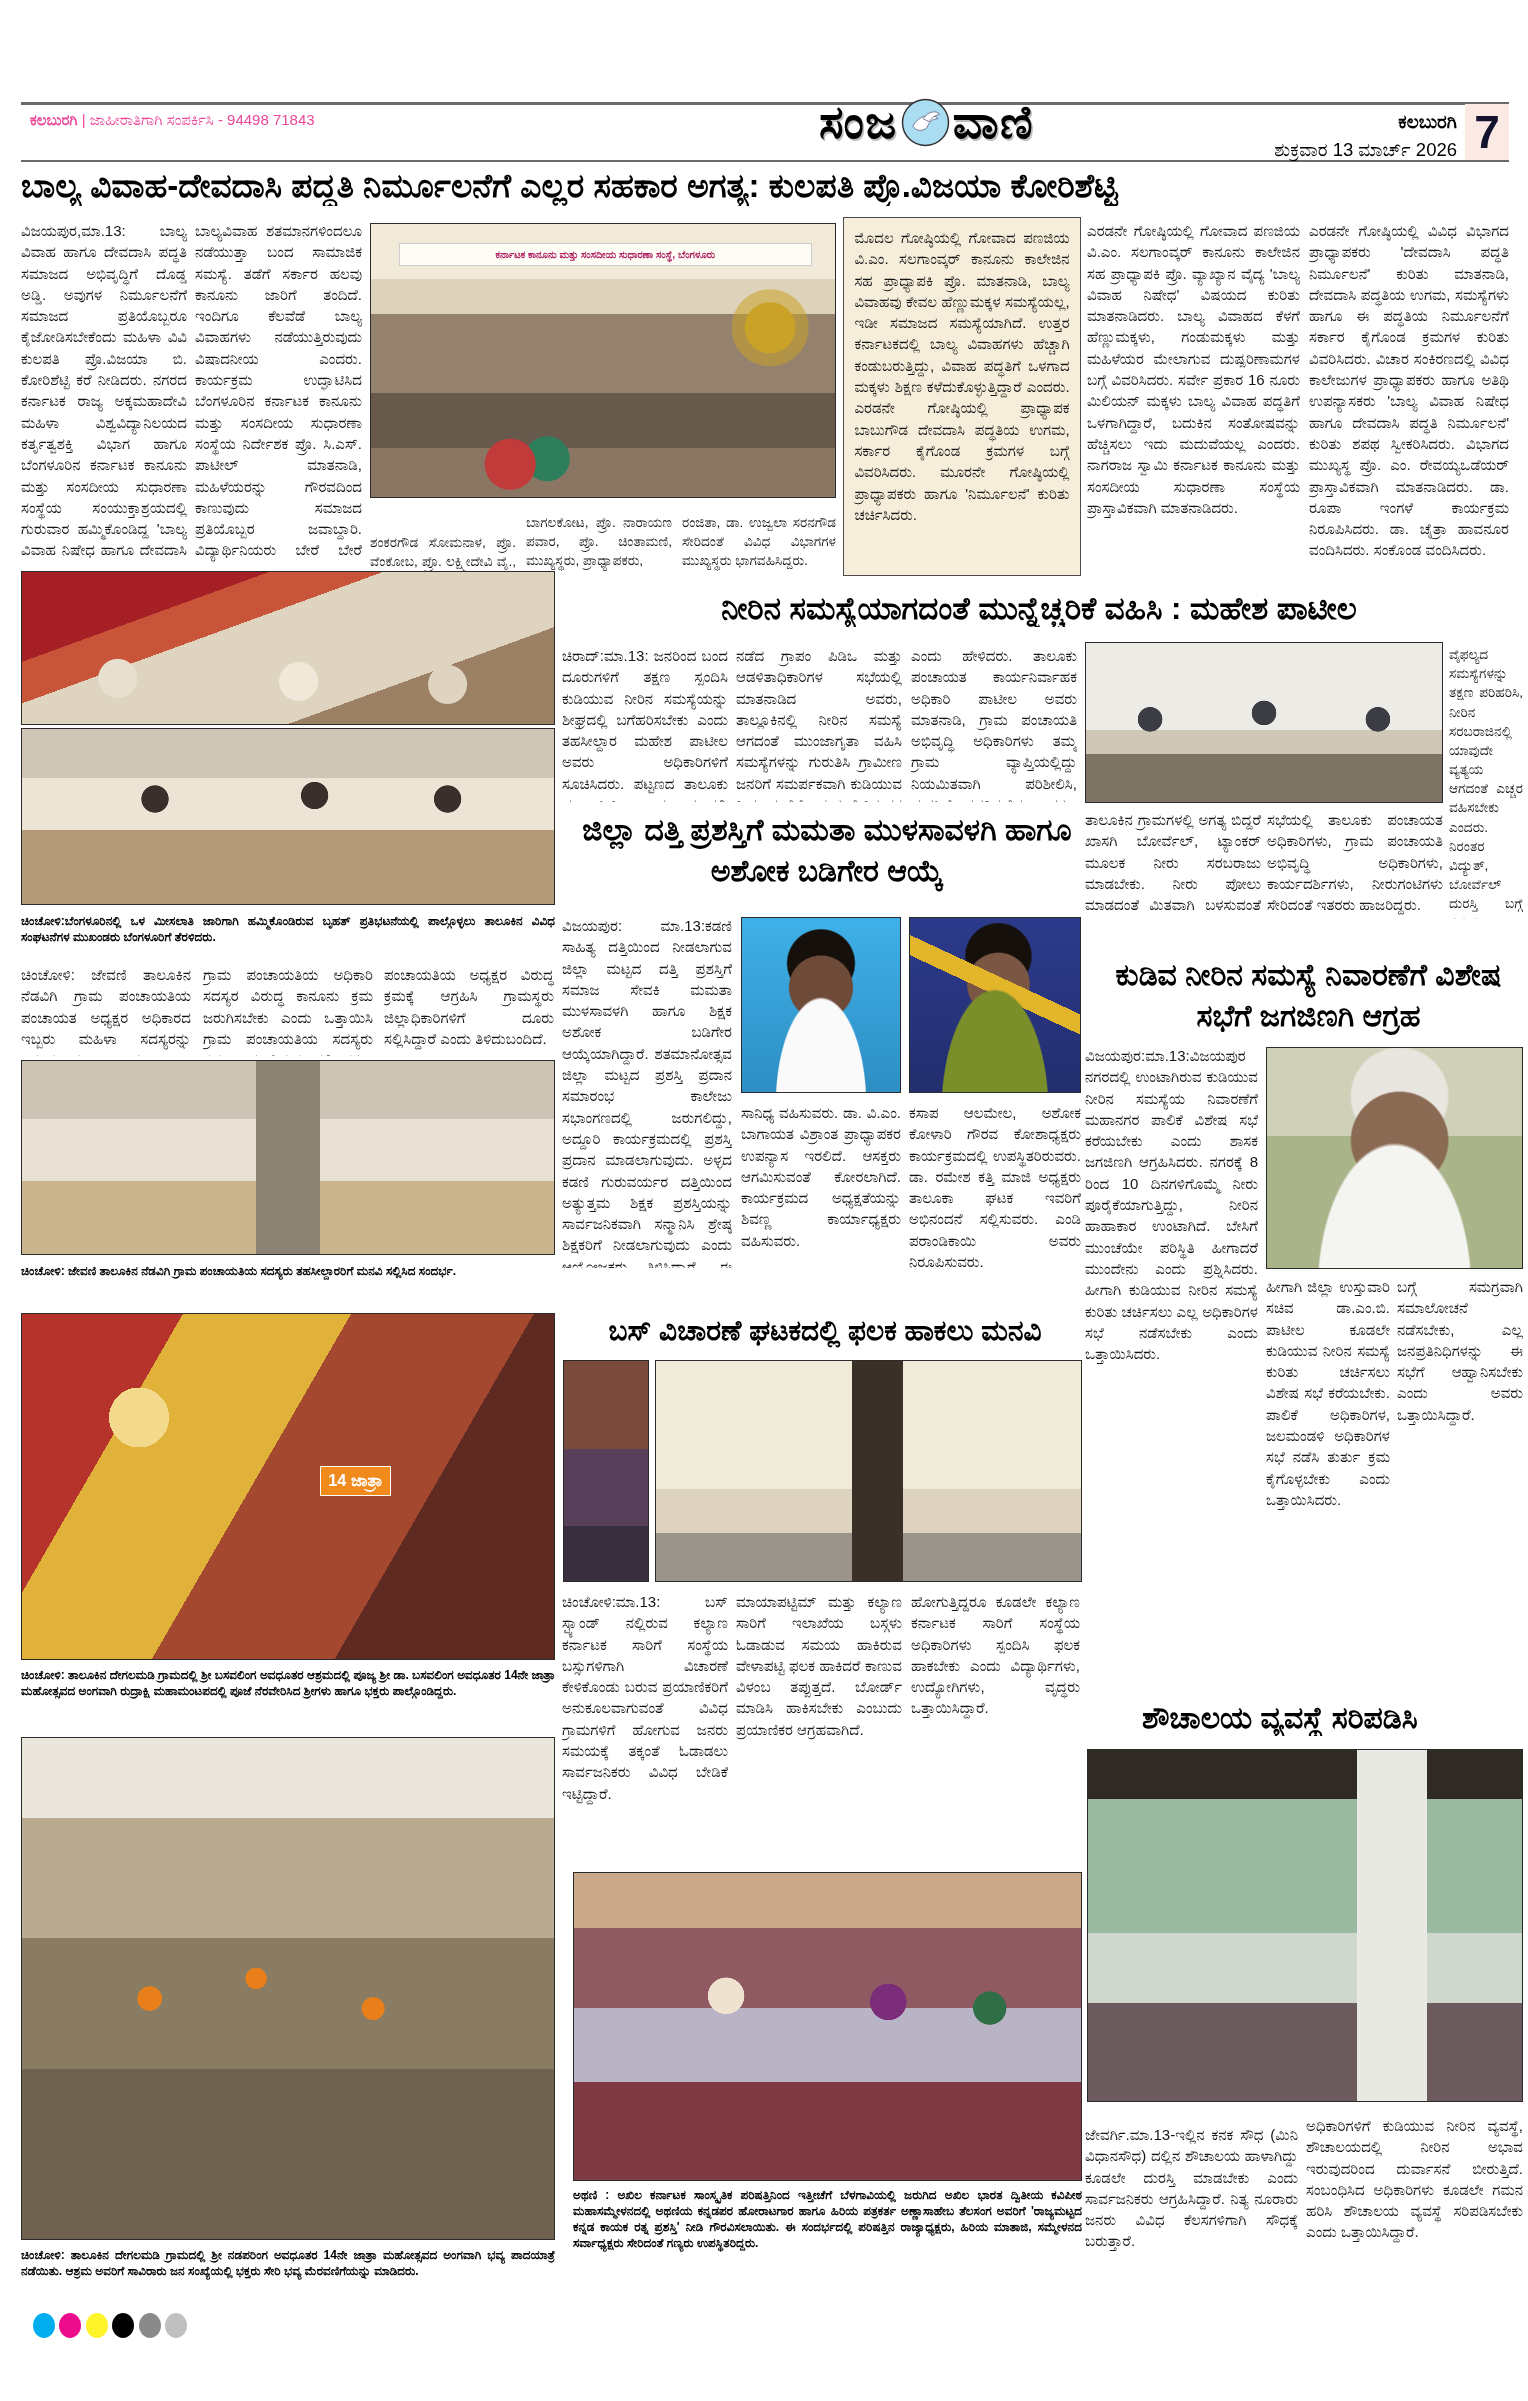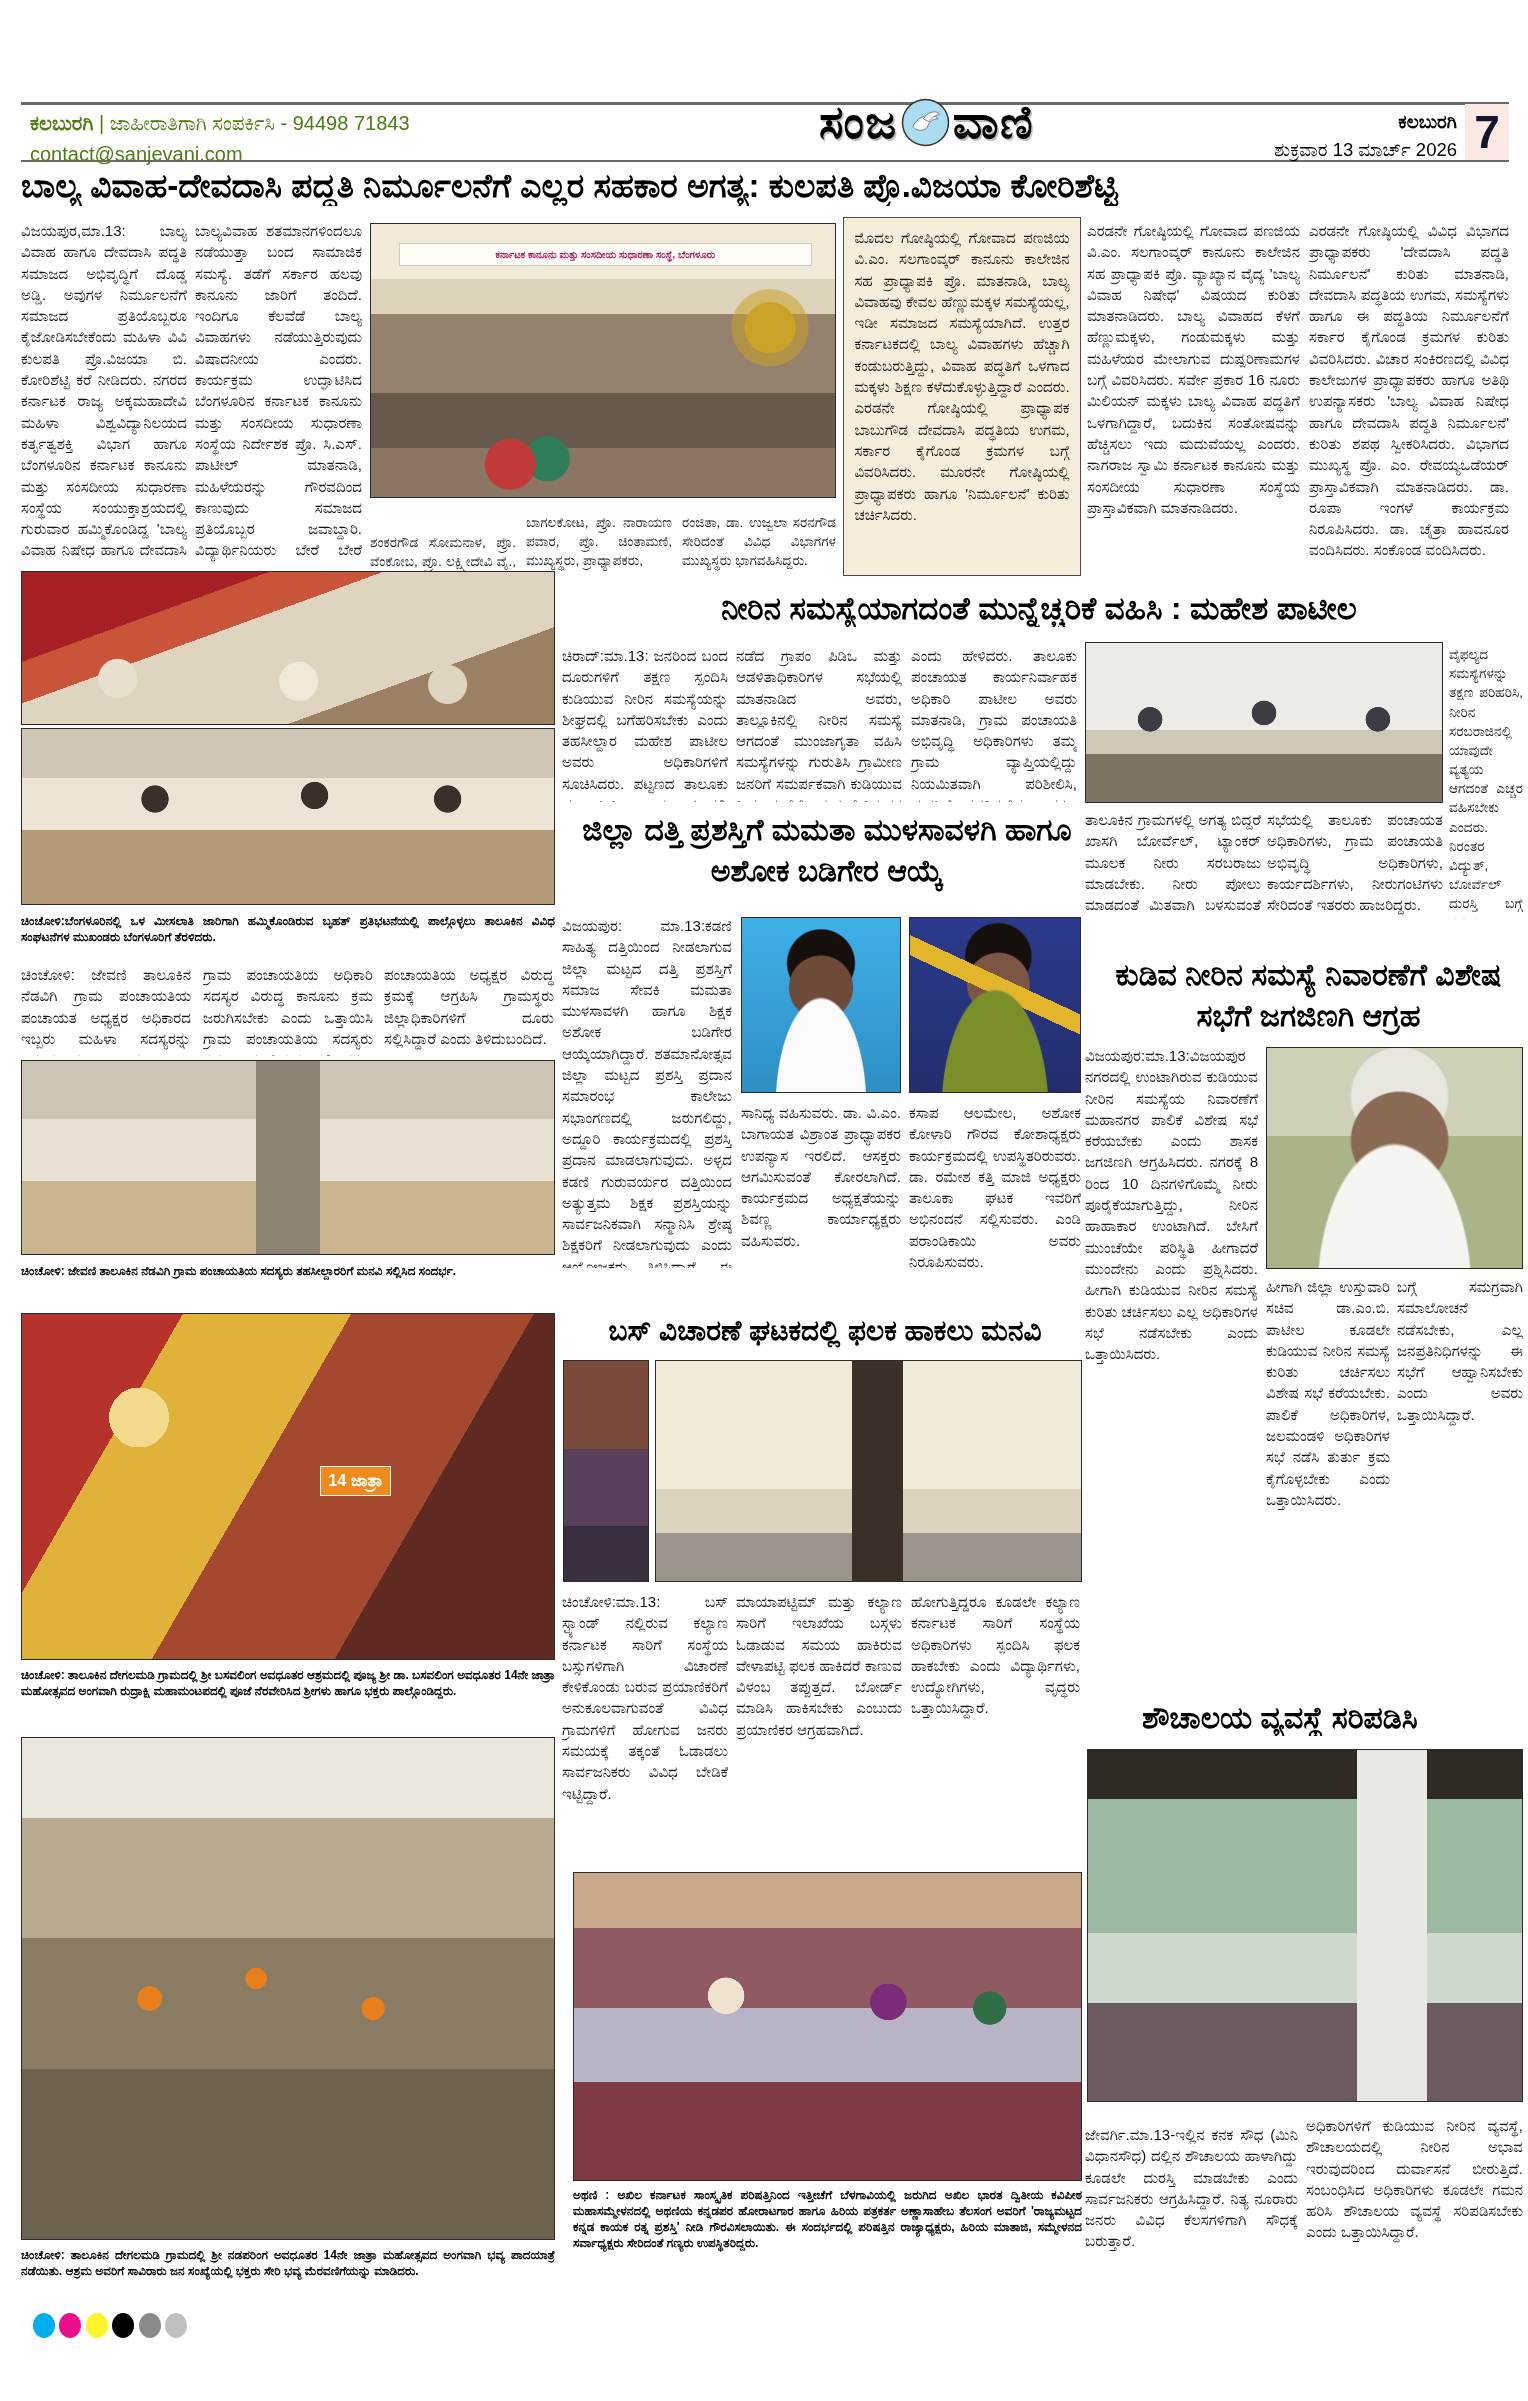--- a/index.html
+++ b/index.html
@@ -7,21 +7,21 @@
         font-family:"Liberation Sans","DejaVu Sans",sans-serif;color:#111;}
   .rule{position:absolute;left:21px;width:1488px;background:#6a6a6a;}
   .abs{position:absolute;}
   .bodytxt{font-size:15px;line-height:1.42;text-align:justify;overflow:hidden;color:#151515;}
   .smalltxt{font-size:13.7px;line-height:1.4;text-align:justify;overflow:hidden;color:#151515;}
   .cap{font-weight:bold;font-size:12px;line-height:1.33;text-align:justify;overflow:hidden;color:#000;}
   .hl{font-weight:900;color:#000;overflow:hidden;}
   .photo{border:1.5px solid #2b2b2b;box-sizing:border-box;overflow:hidden;}
   .inset{background:#f6eedb;border:1.5px solid #4a4a4a;box-sizing:border-box;padding:9px 10.4px;}
   
-  .hdr-left{font-size:20px;line-height:1.55;color:#4d7c0f;}
+  .hdr-left{font-size:15px;line-height:1.55;color:#ec4899;}
   .hdr-left b{font-weight:900;}
   .masthead{display:flex;align-items:center;font-weight:900;font-size:46px;color:#000;
             text-shadow:1.5px 1.5px 0 #bdbdbd;letter-spacing:1.5px;}
   .hdr-right{text-align:right;font-size:18.5px;line-height:1.5;color:#000;}
   .pgnum{position:absolute;display:flex;align-items:center;justify-content:center;
          background:#fbe9e4;color:#14142e;font-size:46px;font-weight:900;}
   
   .p-lead{background:
     radial-gradient(circle at 86% 38%,#c9a227 0 25px,rgba(201,162,39,.55) 26px 38px,transparent 39px),
     radial-gradient(circle at 30% 88%,#c23b3b 0 25px,transparent 26px),
@@ -92,21 +92,20 @@
 <body>
 
 <div class="page">
 
   <div class="rule" style="top:102px;height:3px;"></div>
   <div class="rule" style="top:160px;height:2.2px;"></div>
 
   <div class="abs hdr-left" style="left:30px;top:108px;width:518px;">
     <div><b>ಕಲಬುರಗಿ</b>
       <span>|  ಜಾಹೀರಾತಿಗಾಗಿ ಸಂಪರ್ಕಿಸಿ - 94498 71843</span></div>
-    <div>contact@sanjevani.com</div>
   </div>
 
   <div class="abs masthead" style="left:819px;top:95px;">
     <span>ಸಂಜ</span>
     <svg width="49" height="49" viewBox="0 0 66 66" style="margin:0 3px;">
       <circle cx="33" cy="33" r="31" fill="#aadcf2" stroke="#333" stroke-width="2"></circle>
       <path d="M16 38 C24 22,44 20,50 28 C42 28,38 32,35 40 C28 46,20 44,16 38 Z" fill="#ffffff" stroke="#557" stroke-width="1"></path>
       <path d="M30 28 C36 18,48 16,52 22 C44 24,40 28,38 32 Z" fill="#ffffff" stroke="#557" stroke-width="1"></path>
     </svg>
     <span>ವಾಣಿ</span>

